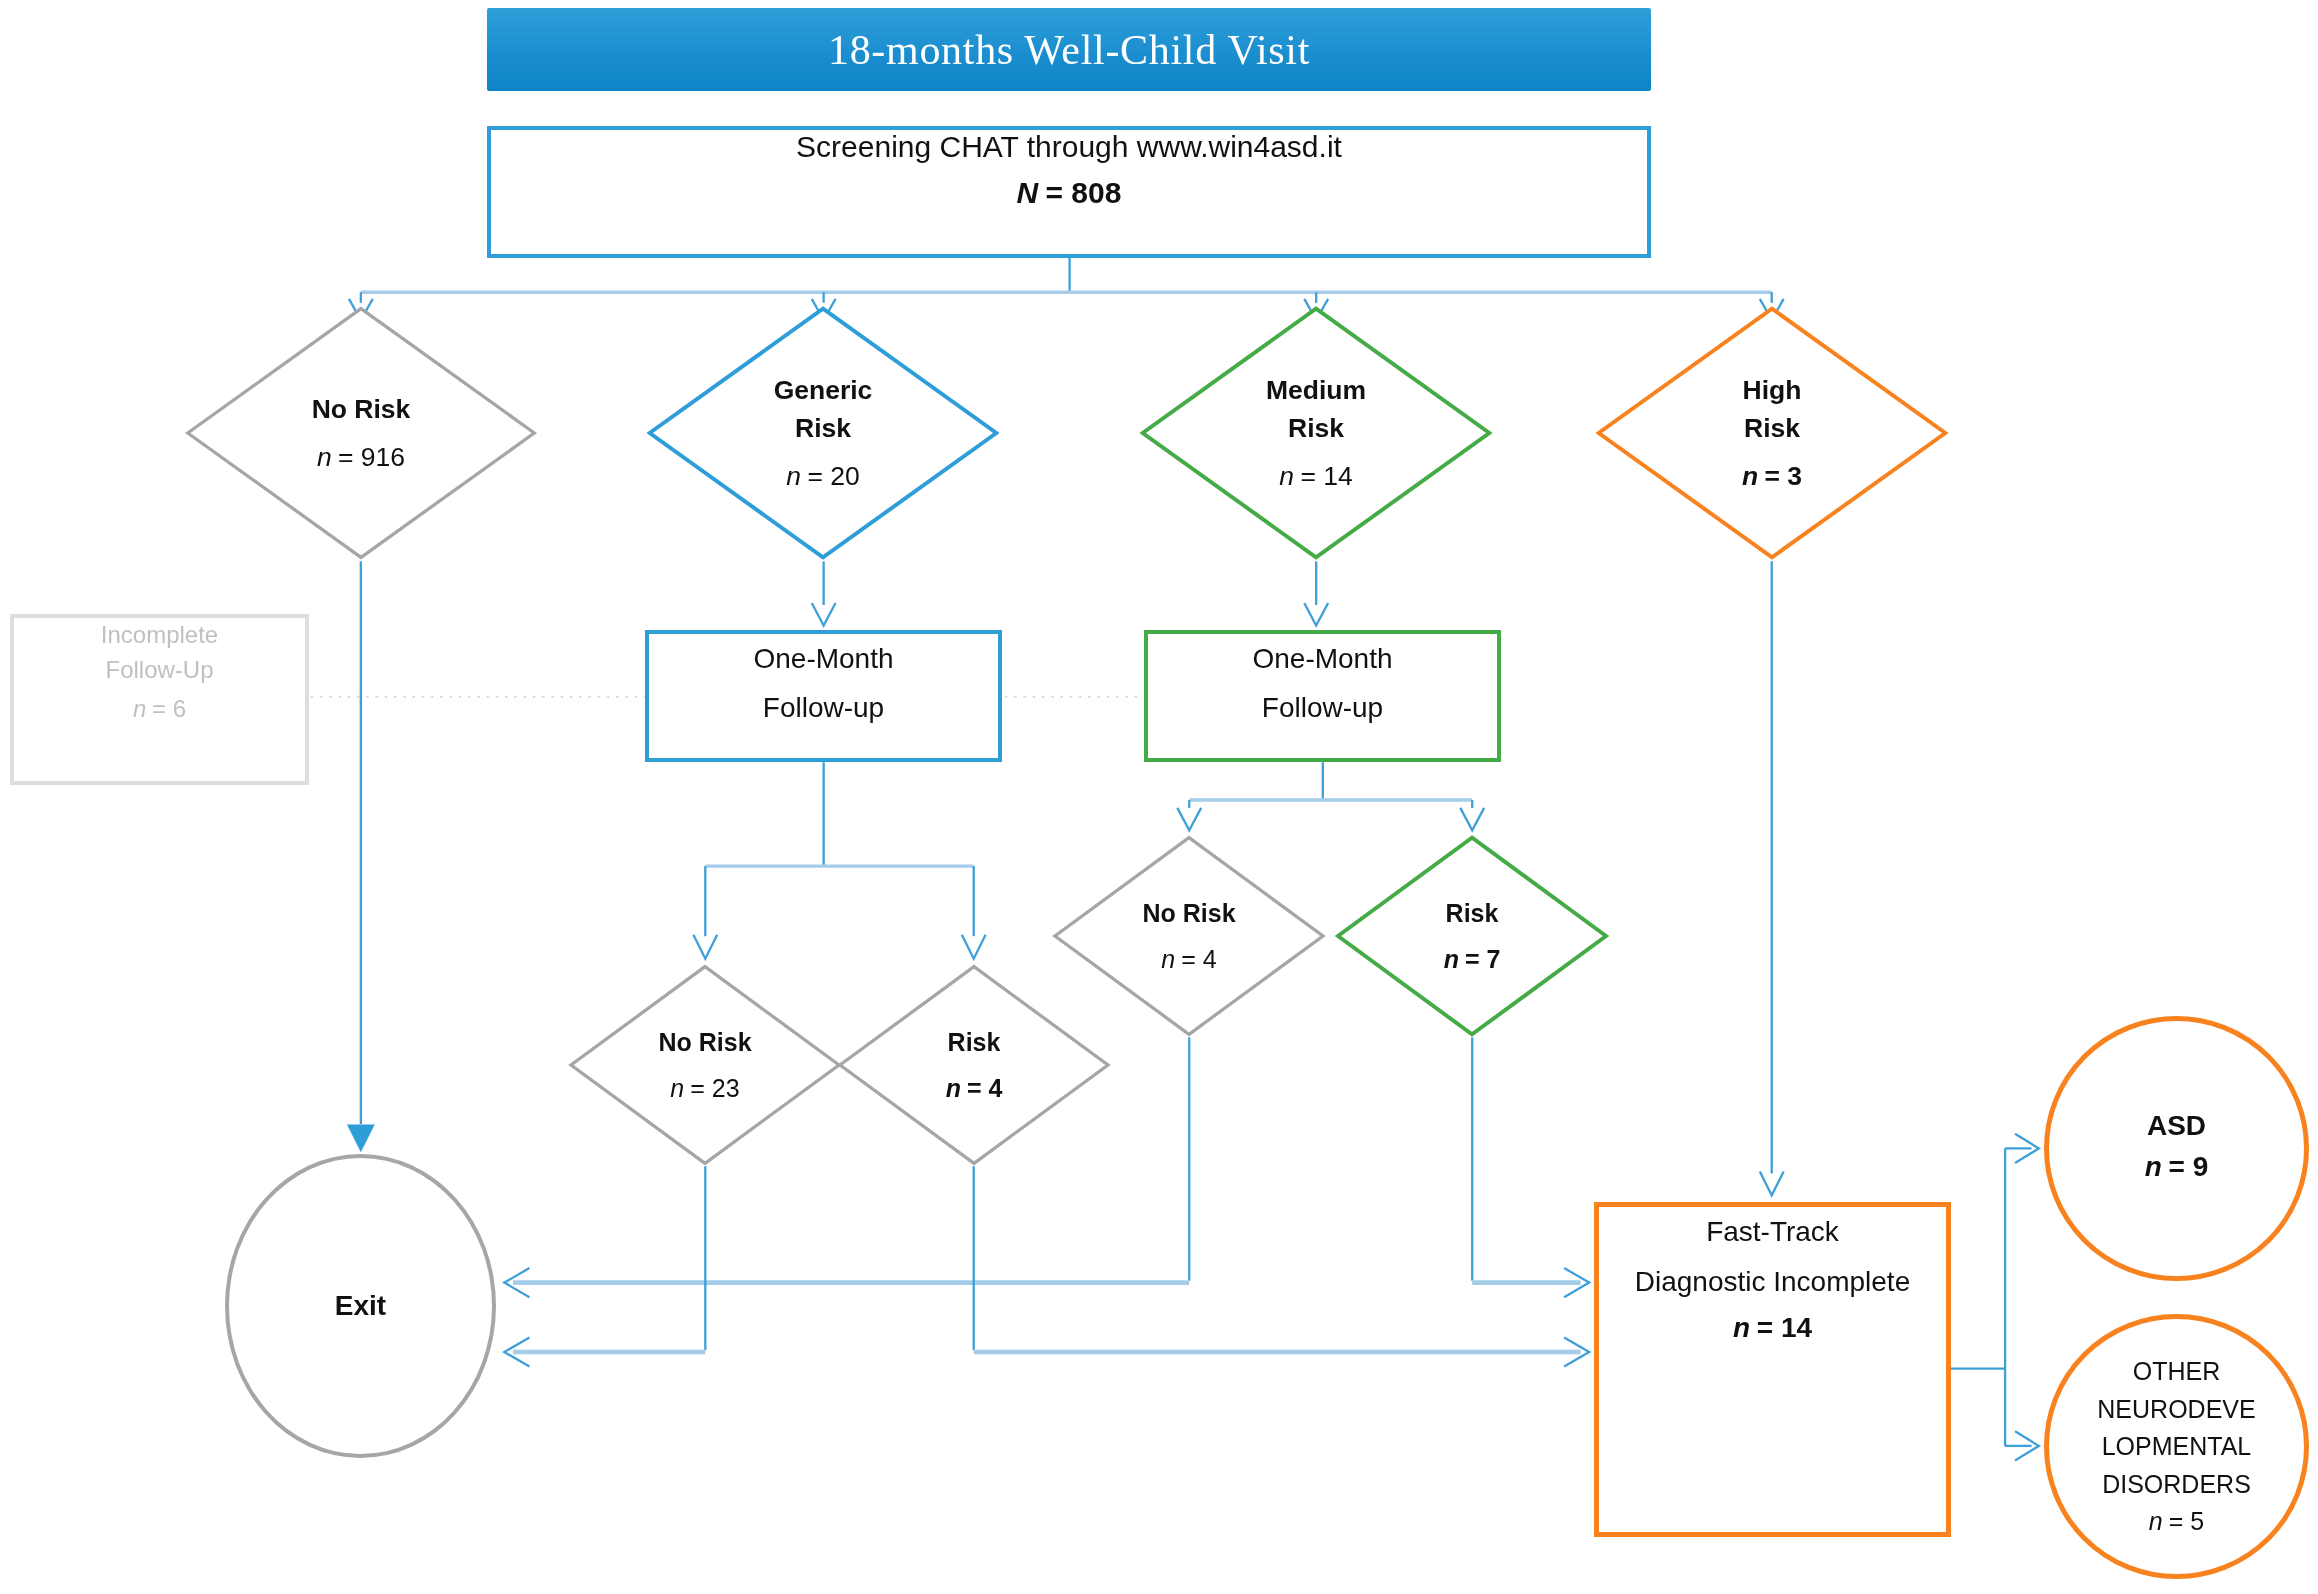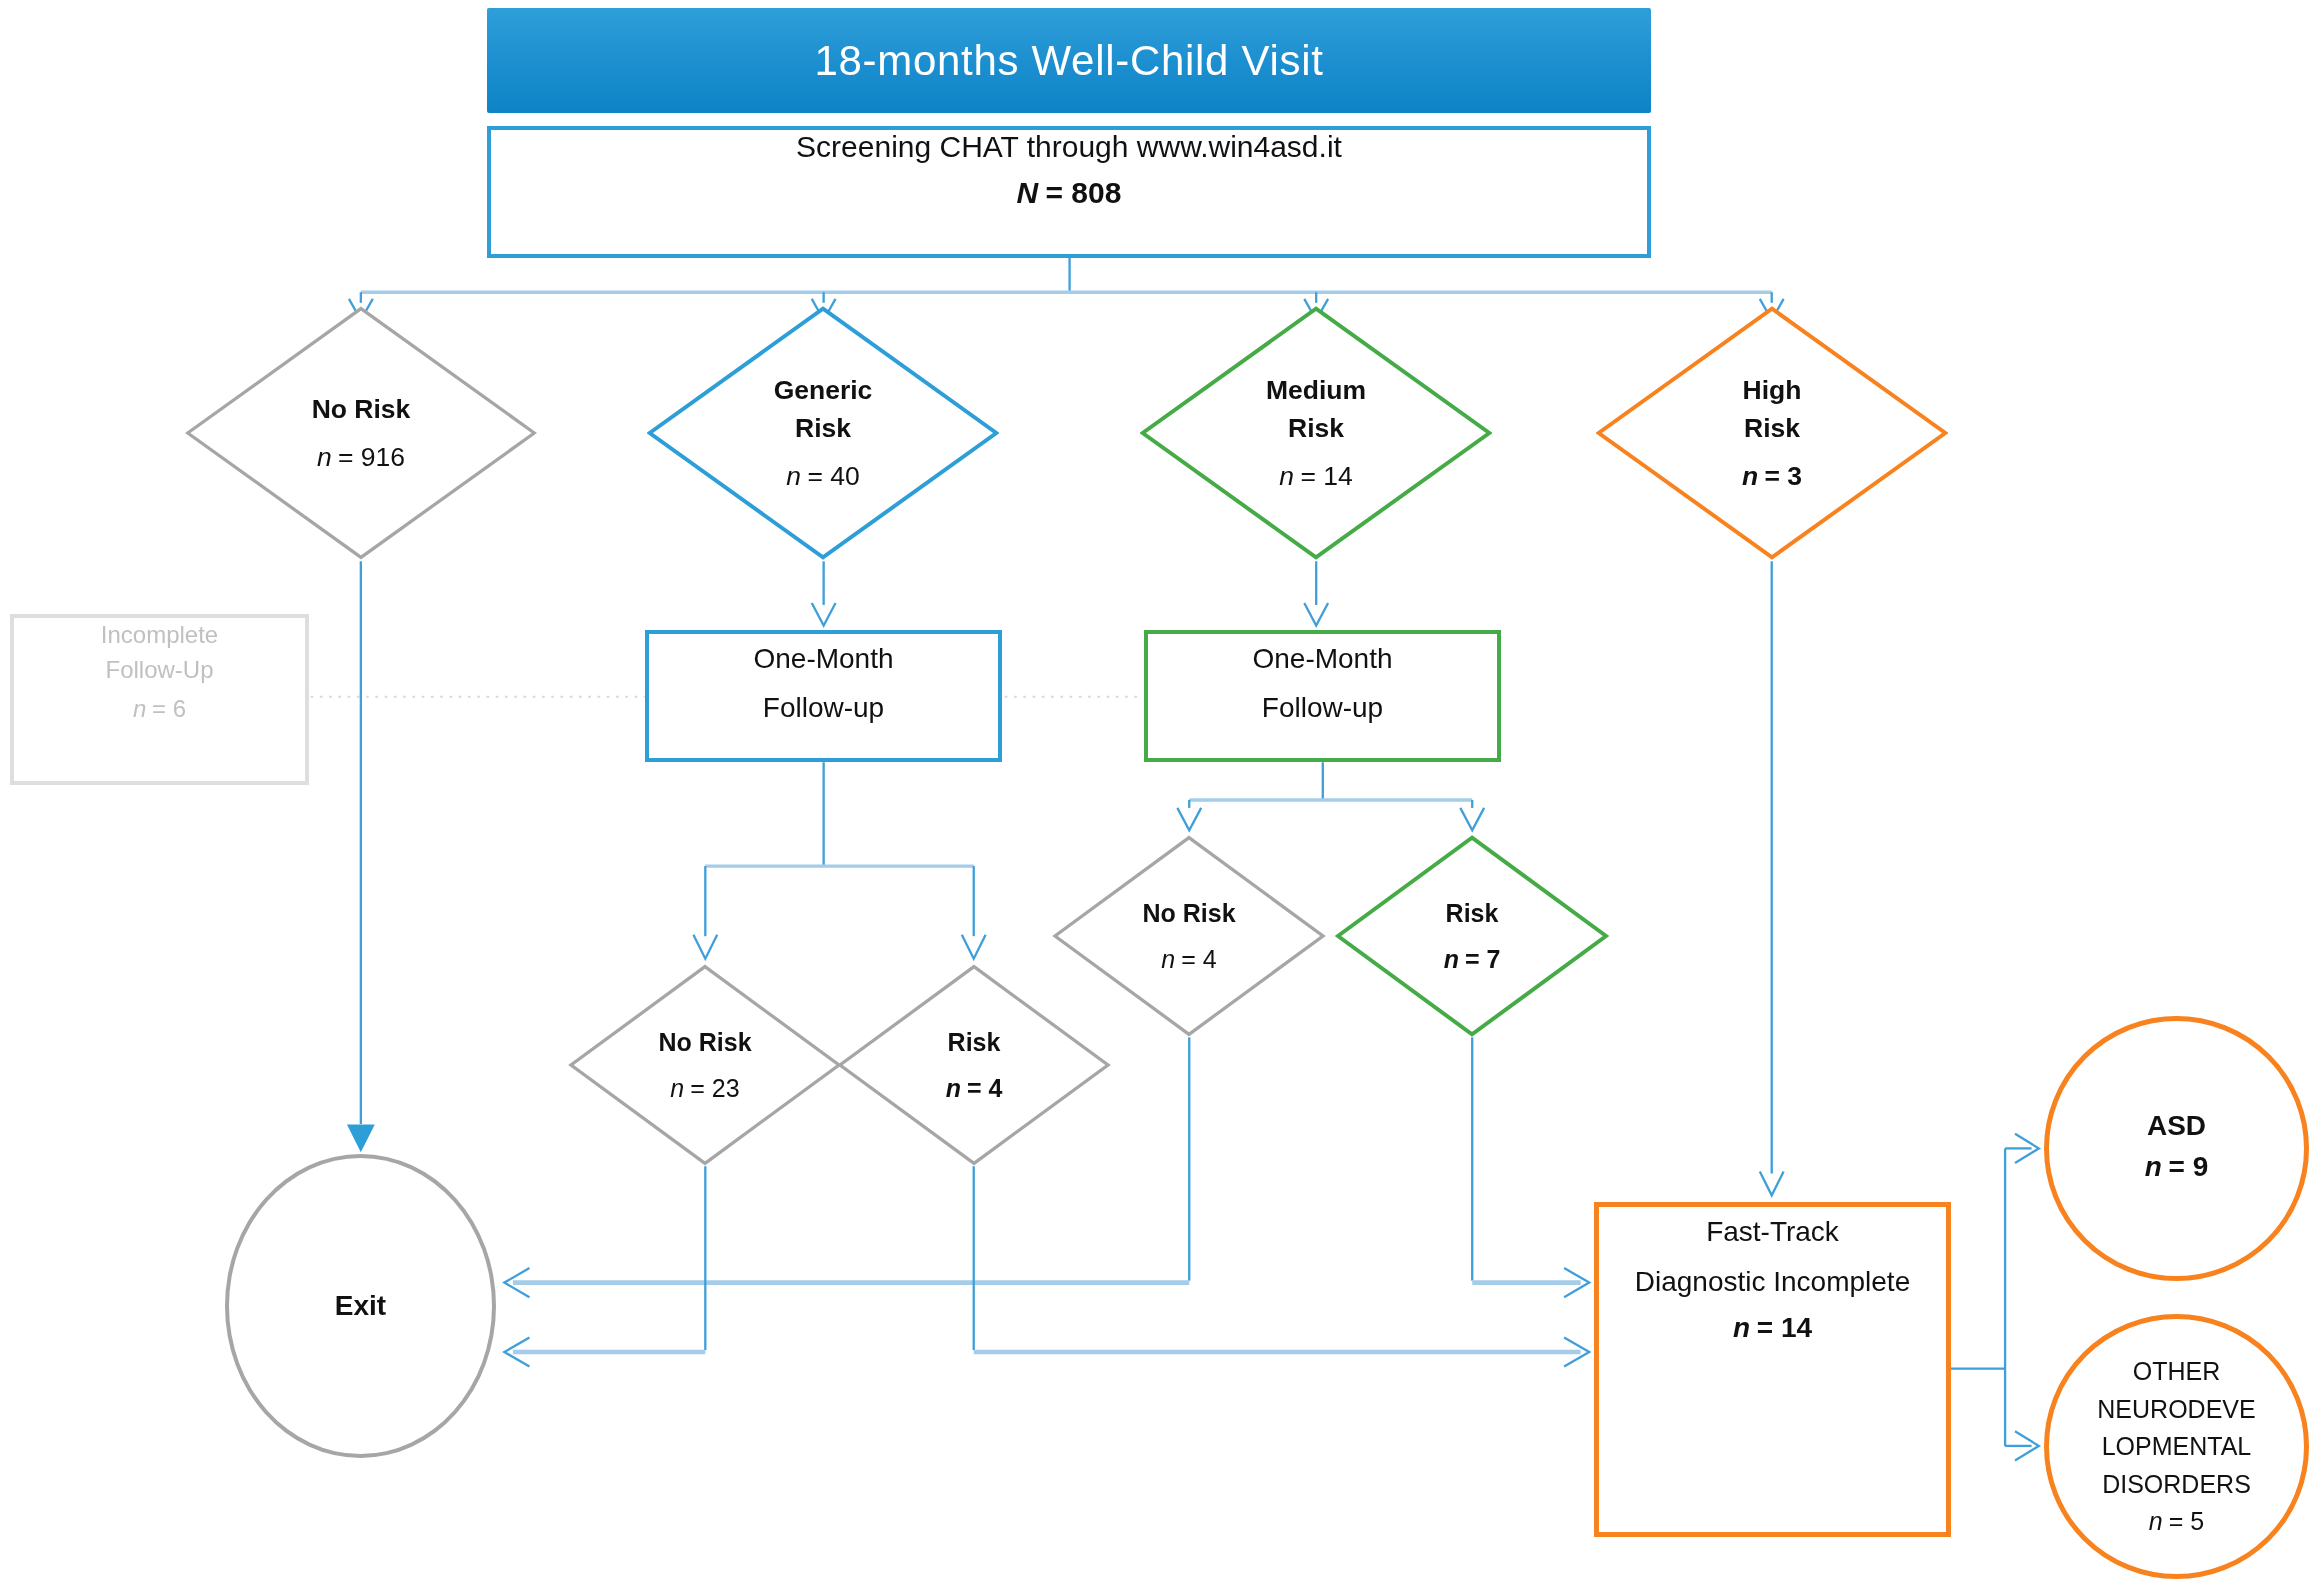--- a/index.html
+++ b/index.html
@@ -15,24 +15,24 @@
   #connectors{position:absolute;left:0;top:0;width:2319px;height:1594px}
   .ln-t{stroke:var(--arrow-blue);stroke-width:3.5;fill:none}
   .ln-p{stroke:var(--pale-blue);stroke-width:7;fill:none}
   .ln-d{stroke:var(--pale-blue);stroke-width:5;fill:none}
   .chev{stroke:var(--arrow-blue);stroke-width:3.5;fill:none}
   .tri{fill:var(--blue)}
   .dash{stroke:var(--dash-gray);stroke-width:3;fill:none;stroke-dasharray:4 10}
 
   .node{position:absolute}
   .header-bar{
-    left:487px;top:8px;width:1164px;height:105px;
+    left:487px;top:8px;width:1164px;height:83px;
     background:linear-gradient(180deg,var(--header-top) 0%,#1b8ecf 55%,var(--header-bottom) 100%);
     border-radius:2px;display:flex;align-items:center;justify-content:center;
-    color:#fff;font-size:42px;font-weight:500;letter-spacing:0.7px;
+    color:#fff;font-size:42px;font-weight:500;letter-spacing:0.7px;font-family:Liberation Serif, serif;
   }
   .rect{background:#fff;display:flex;flex-direction:column;align-items:center;justify-content:flex-start;text-align:center}
   .screening{left:487px;top:126px;width:1164px;height:132px;border:4px solid var(--blue);font-size:30px}
   .screening .nline{margin-top:6.6px;font-weight:bold}
   .fu{width:357px;height:132px;font-size:28px;line-height:1.75}
   .fu-blue{left:645px;top:630px;border:4.6px solid var(--blue)}
   .fu-green{left:1144px;top:630px;border:4.6px solid var(--green)}
   .incomplete{left:10px;top:614px;width:299px;height:171px;border:4.6px solid var(--light-gray-border);
     color:var(--light-gray-text);font-size:24px;line-height:1.45}
   .incomplete .nline{margin-top:4px}
@@ -166,21 +166,21 @@
       </div>
   </div>
 
   <div class="diamond big" style="left:647px;top:306px;width:352px;height:254px">
     <svg viewBox="0 0 532 384">
         <polygon points="266,4 528,192 266,380 4,192" fill="#fff" style="stroke:var(--blue)" stroke-width="6"></polygon>
       </svg>
     <div class="dtext">
         <div class="lbl">Generic</div>
       <div class="lbl">Risk</div>
-      <div class="nline"><i>n</i><span>= 40</span></div>
+      <div class="nline"><i>n</i><span>= 20</span></div>
       </div>
   </div>
 
   <div class="diamond big" style="left:1140px;top:306px;width:352px;height:254px">
     <svg viewBox="0 0 532 384">
         <polygon points="266,4 528,192 266,380 4,192" fill="#fff" style="stroke:var(--green)" stroke-width="6"></polygon>
       </svg>
     <div class="dtext">
         <div class="lbl">Medium</div>
       <div class="lbl">Risk</div>

